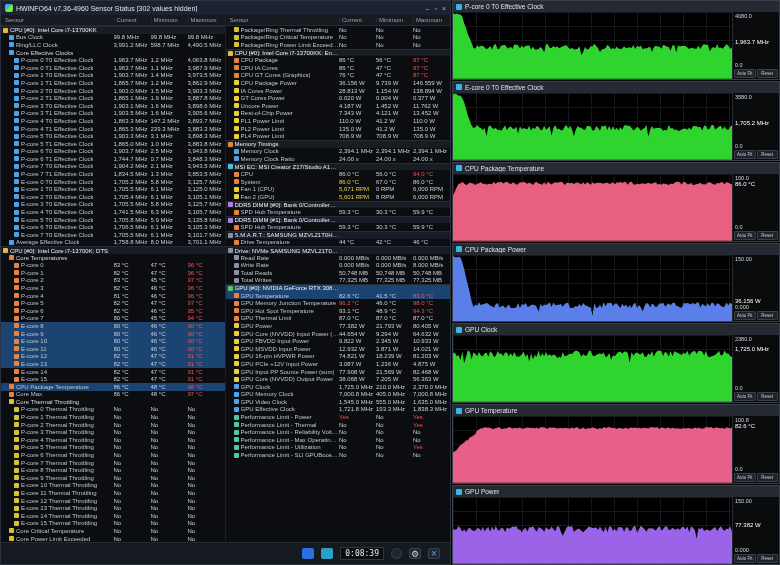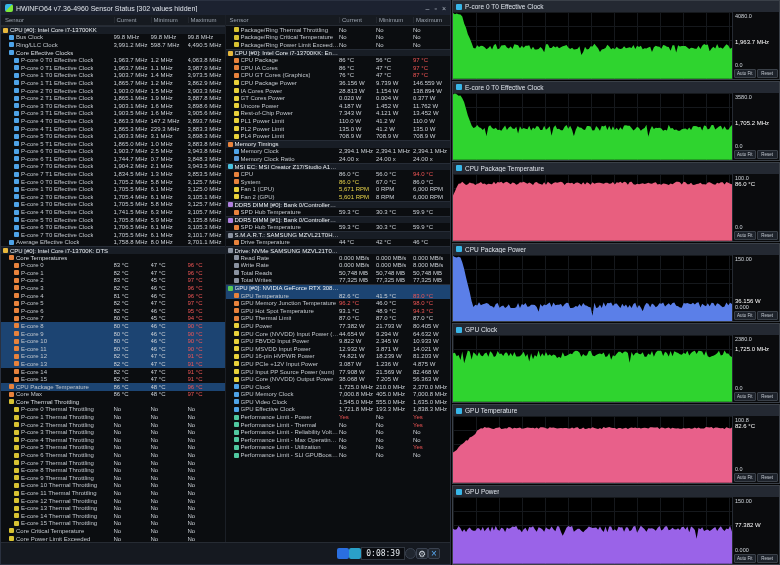--- a/index.html
+++ b/index.html
@@ -33,21 +33,21 @@
   .srow.sel { background:#1c4472; }
   .lbl { flex:1; display:flex; align-items:center; gap:2px; overflow:hidden; white-space:nowrap; }
   .lbl .txt { overflow:hidden; text-overflow:ellipsis; }
   .ind0 { padding-left:2px; }
   .ind1 { padding-left:8px; }
   .ind2 { padding-left:13px; }
   .ic { width:5px; height:5px; border-radius:1px; flex:0 0 auto; }
   .srow .v { width:37px; flex:0 0 auto; white-space:nowrap; overflow:hidden; color:#ccd1d7; }
 
   .toolbar { height:22px; background:#151920; border-top:1px solid #262b33;
-    display:flex; align-items:center; justify-content:flex-end; padding:0 10px; flex:0 0 auto; }
+    display:flex; align-items:center; justify-content:flex-end; gap:7px; padding:0 10px; flex:0 0 auto; }
   .tbi { width:12px; height:11px; border-radius:2px; display:inline-flex; align-items:center;
     justify-content:center; font-size:9px; color:#cfd6df; cursor:default; }
   .tbi-graph { background:#2a6fe0; }
   .tbi-log  { background:#2aa0c8; }
   .tbi-clock { background:#20262f; border:1px solid #3a4250; border-radius:50%; width:11px; }
   .tbi-gear { background:#20262f; border:1px solid #3a4250; }
   .tbi-close { background:#20262f; border:1px solid #3a4250; color:#58a8f0; font-size:10px; }
   .time { background:#0a0c10; border:1px solid #30363f; color:#e8edf2; font-size:8px;
     font-family:"DejaVu Sans Mono", monospace; padding:1px 4px; }
 

